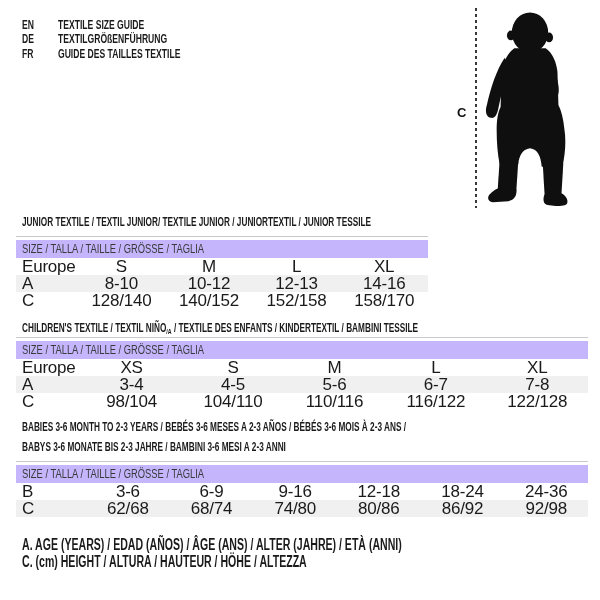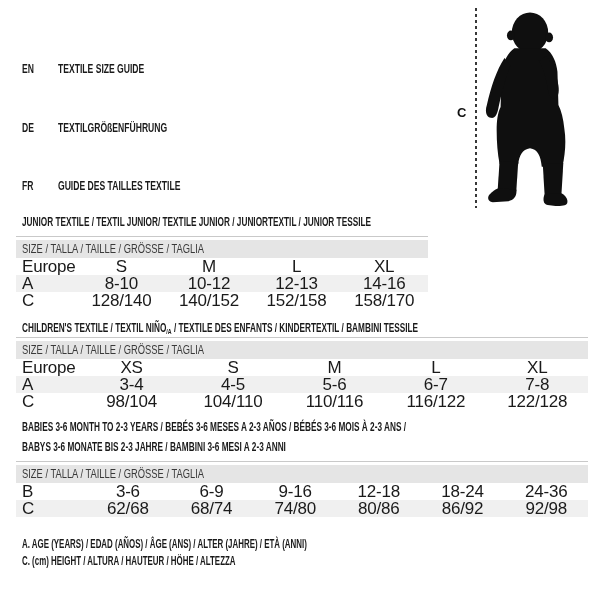--- a/index.html
+++ b/index.html
@@ -6,21 +6,21 @@
   #canvas{
     position:relative;width:600px;height:600px;background:#ffffff;overflow:hidden;
     font-family:"Liberation Sans","DejaVu Sans",sans-serif;color:#1a1a1a;
   }
   
   .condb{display:inline-block;transform:scaleX(.66);transform-origin:0 50%;white-space:nowrap;font-weight:bold;}
   .condm{display:inline-block;transform:scaleX(.78);transform-origin:0 50%;white-space:nowrap;}
 
   
   .lang{position:absolute;left:22px;top:17px;}
-  .lang-row{display:flex;align-items:flex-start;height:14.6px;font-size:13px;font-weight:bold;margin-top:44px;}
+  .lang-row{display:flex;align-items:center;height:14.6px;font-size:13px;font-weight:bold;}
   .lang-code{width:36px;flex:0 0 36px;}
   .lang-title{flex:1;}
 
   
   .dotline{position:absolute;left:475px;top:8px;width:2px;height:200px;
     background:repeating-linear-gradient(to bottom,#383838 0 3px,transparent 3px 6px);}
   .c-marker{position:absolute;left:457px;top:105px;font-size:13px;font-weight:bold;color:#111;}
   .baby{position:absolute;left:482px;top:9px;width:96px;height:200px;}
 
   
@@ -28,33 +28,33 @@
   #sec-title-junior{top:212px;}
   #sec-title-children{top:318px;}
   #sec-title-babies{top:417px;}
   .sub{font-size:8px;vertical-align:-2px;}
 
   
   .tblwrap{position:absolute;left:16px;border-top:1px solid #c9c9c9;padding-top:3px;}
   #tbl-junior{top:236px;width:412px;}
   #tbl-children{top:337px;width:572px;}
   #tbl-babies{top:461px;width:572px;}
-  .size-bar{height:18px;background:#e5e5e5;color:#3a3a3a;font-size:12px;line-height:18px;padding-left:6px;overflow:hidden;}
+  .size-bar{height:18px;background:#c4b5fd;color:#3a3a3a;font-size:12px;line-height:18px;padding-left:6px;overflow:hidden;}
   table{width:100%;border-collapse:collapse;table-layout:fixed;}
   td{height:17px;font-size:17px;line-height:17px;text-align:center;padding:0;letter-spacing:-.2px;
      overflow:hidden;white-space:nowrap;}
   td:first-child{text-align:left;padding-left:6px;}
   tbody tr:nth-child(even){background:#f0f0f0;}
   #tbl-junior td:first-child{width:13.5%;}
   #tbl-children td:first-child{width:10.3%;}
   #tbl-babies td:first-child{width:11.2%;}
 
   
   .notes{position:absolute;left:22px;top:536px;}
-  .note{height:17px;font-size:12px;line-height:17px;white-space:nowrap;}
+  .note{height:17px;font-size:16px;line-height:17px;white-space:nowrap;}
 </style>
 </head>
 <body>
 
 <div id="canvas">
 
   <div class="lang">
     <div class="lang-row">
       <span class="lang-code condb">EN</span>
       <span class="lang-title condb">TEXTILE SIZE GUIDE</span>

